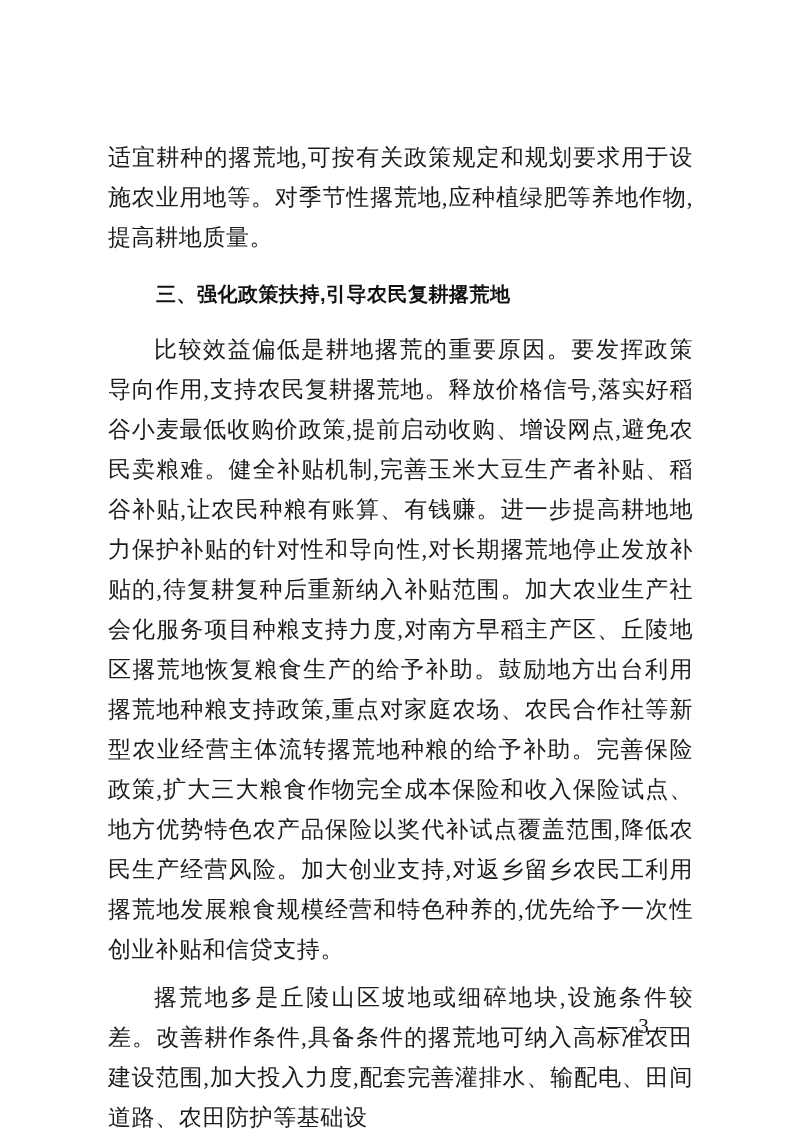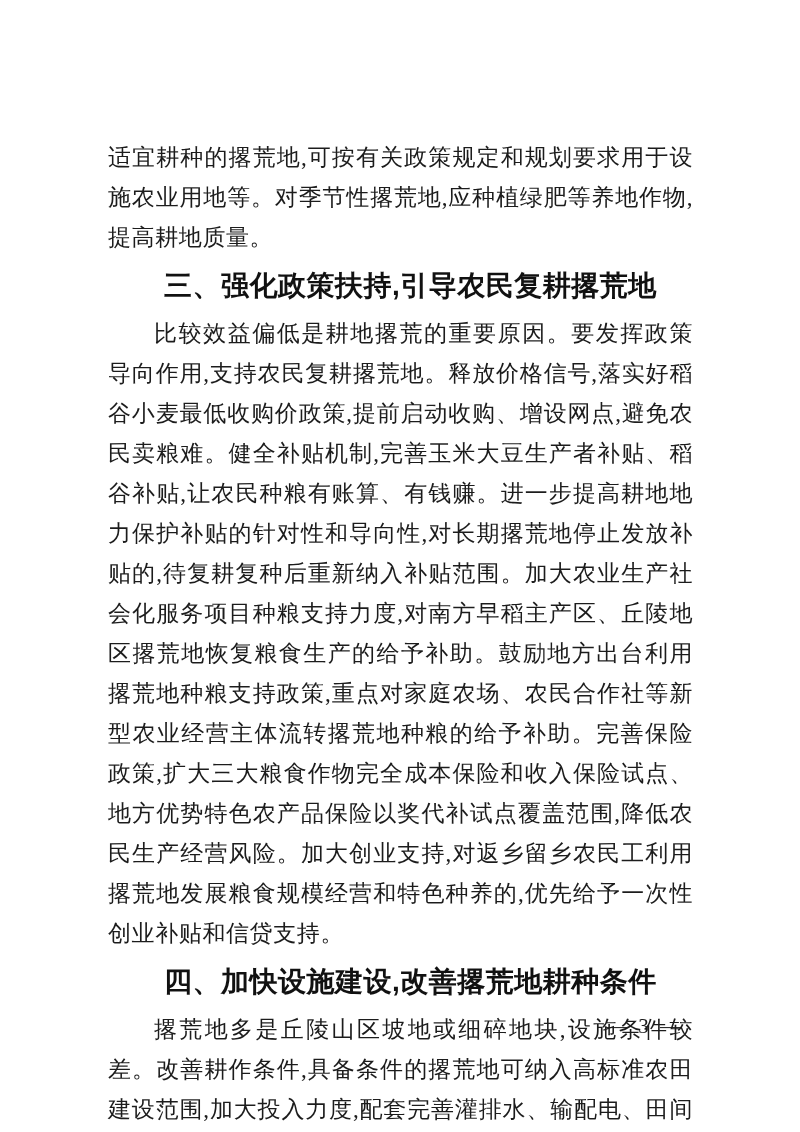--- a/index.html
+++ b/index.html
@@ -26,22 +26,22 @@
     margin: 8px;
     font-size: 23px;
     line-height: 40px;
     text-align: justify;
     letter-spacing: 0.6px;
   }
   .para.indent {
     text-indent: 2em;
   }
   .heading {
-    margin: 8px;
-    font-size: 28px;
+    margin: 16px;
+    font-size: 20px;
     line-height: 40px;
     font-weight: bold;
     font-family: "Liberation Sans", "DejaVu Sans", sans-serif;
     text-indent: 2em;
     letter-spacing: 0.5px;
     color: #111111;
   }
   .seg-bold {
     font-weight: normal;
   }
@@ -60,20 +60,19 @@
 
 <div class="page">
   <div class="content">
 
     <p class="para"><span>适宜耕种的撂荒地,可按有关政策规定和规划要求用于设施农业用地等。对季节性撂荒地,应种植绿肥等养地作物,提高耕地质量。</span></p>
 
     <h2 class="heading">三、强化政策扶持,引导农民复耕撂荒地</h2>
 
     <p class="para indent"><span>比较效益偏低是耕地撂荒的重要原因。要发挥政策导向作用,支持农民复耕撂荒地。</span><span class="seg-bold">释放价格信号,</span><span>落实好稻谷小麦最低收购价政策,提前启动收购、增设网点,避免农民卖粮难。</span><span class="seg-bold">健全补贴机制,</span><span>完善玉米大豆生产者补贴、稻谷补贴,让农民种粮有账算、有钱赚。进一步提高耕地地力保护补贴的针对性和导向性,对长期撂荒地停止发放补贴的,待复耕复种后重新纳入补贴范围。加大农业生产社会化服务项目种粮支持力度,对南方早稻主产区、丘陵地区撂荒地恢复粮食生产的给予补助。鼓励地方出台利用撂荒地种粮支持政策,重点对家庭农场、农民合作社等新型农业经营主体流转撂荒地种粮的给予补助。</span><span class="seg-bold">完善保险政策,</span><span>扩大三大粮食作物完全成本保险和收入保险试点、地方优势特色农产品保险以奖代补试点覆盖范围,降低农民生产经营风险。</span><span class="seg-bold">加大创业支持,</span><span>对返乡留乡农民工利用撂荒地发展粮食规模经营和特色种养的,优先给予一次性创业补贴和信贷支持。</span></p>
 
-    <h2 class="heading">四、加快设施建设,改善撂荒地耕种条件</h2>
 
     <p class="para indent"><span>撂荒地多是丘陵山区坡地或细碎地块,设施条件较差。</span><span class="seg-bold">改善耕作条件,</span><span>具备条件的撂荒地可纳入高标准农田建设范围,加大投入力度,配套完善灌排水、输配电、田间道路、农田防护等基础设</span></p>
 
   </div>
 
   <div class="page-number">— 3 —</div>
 </div>
 
 </body></html>

